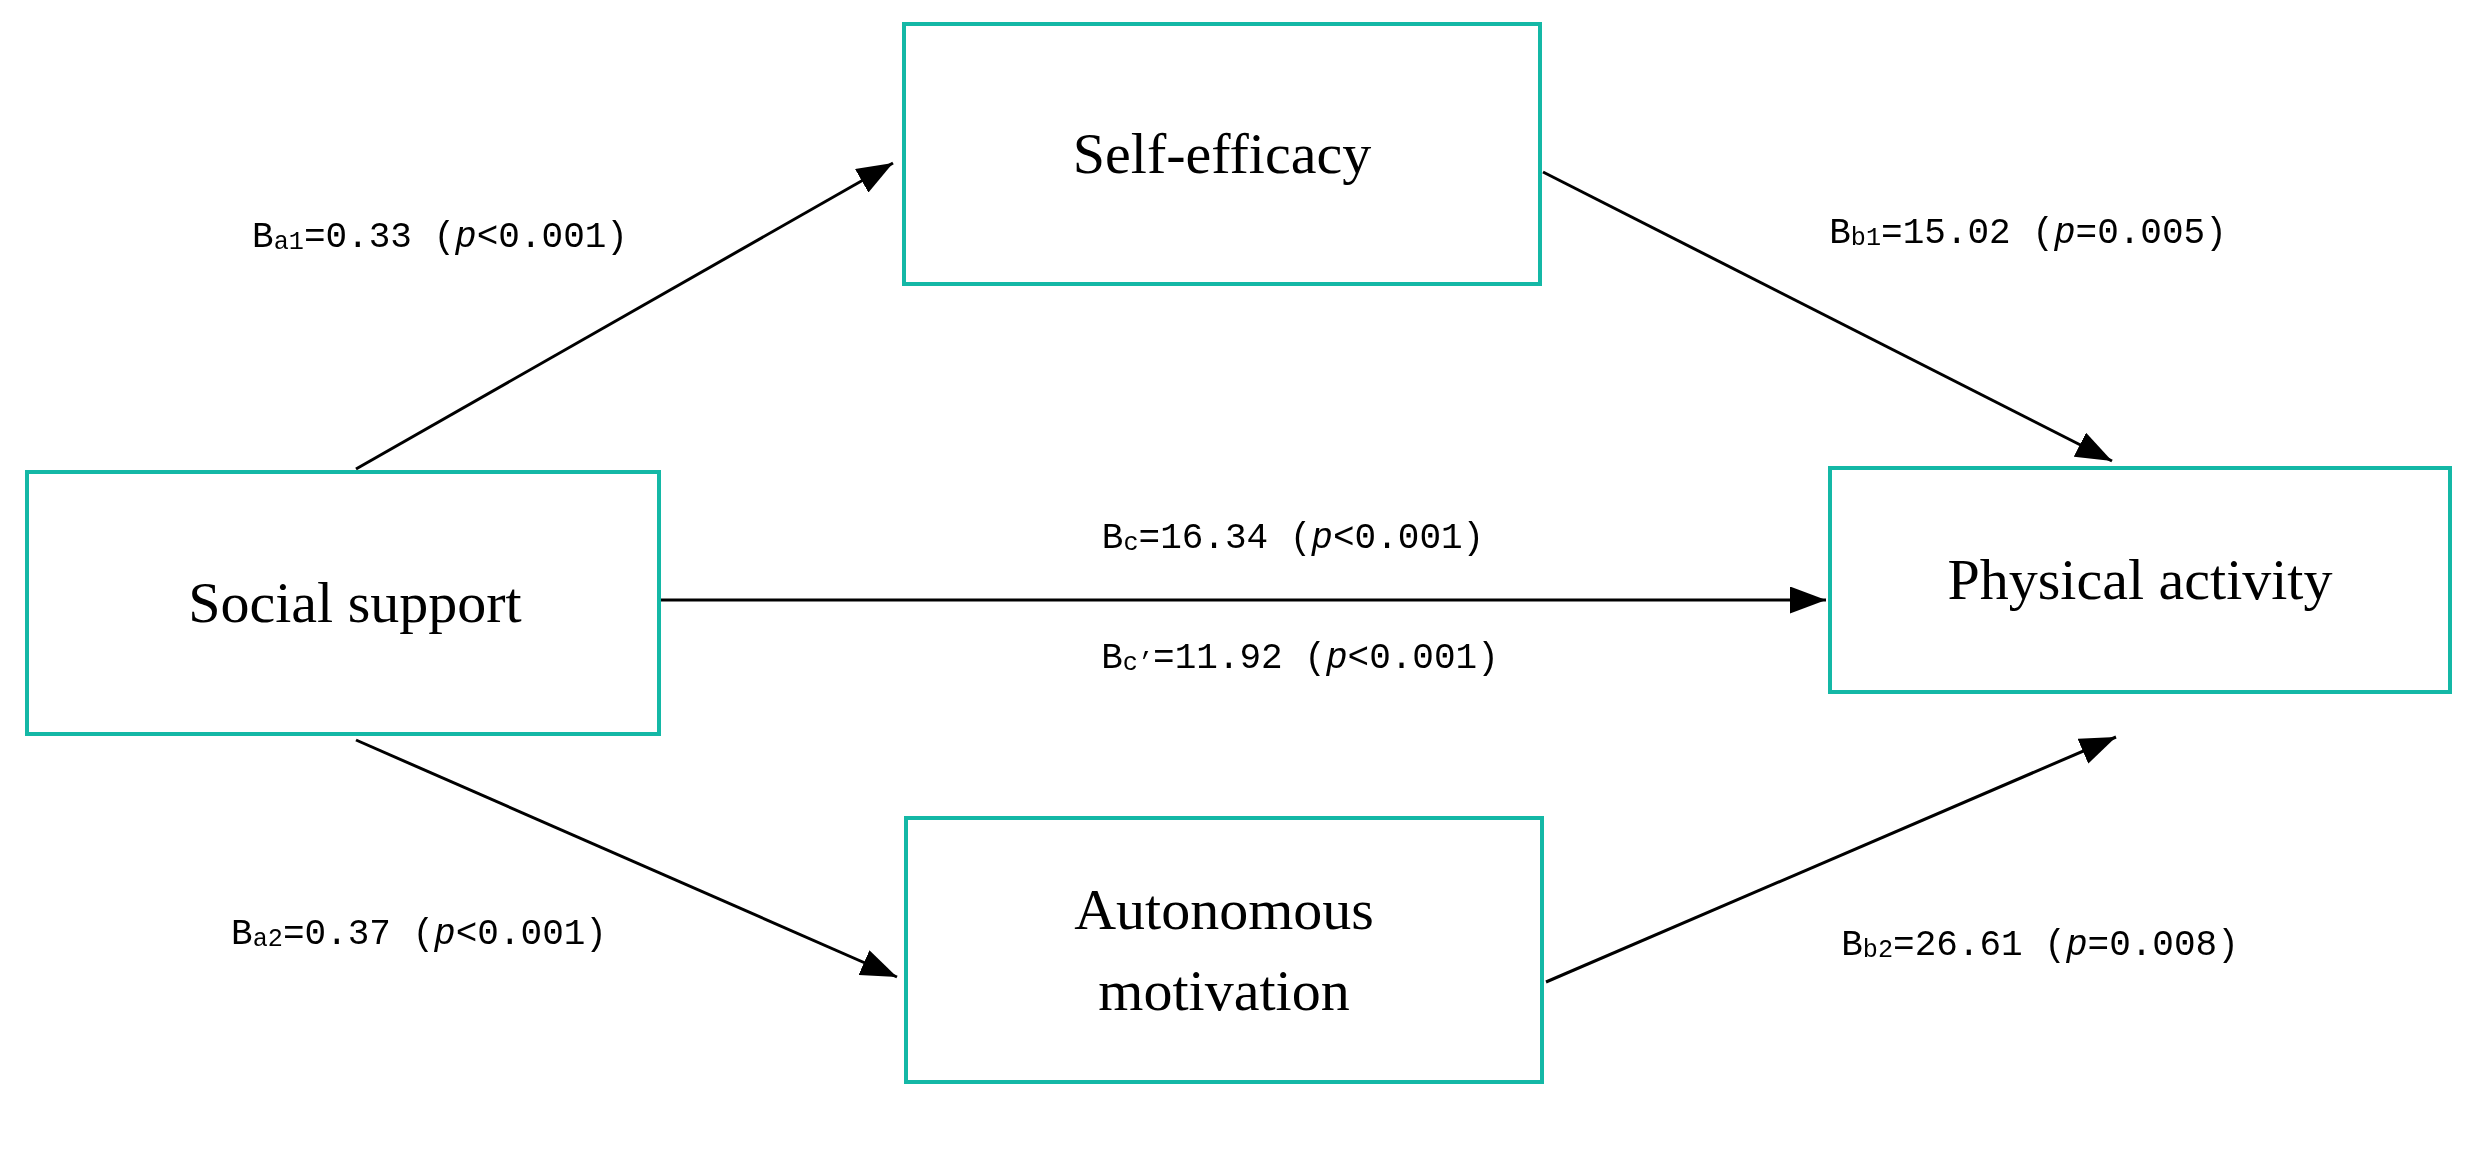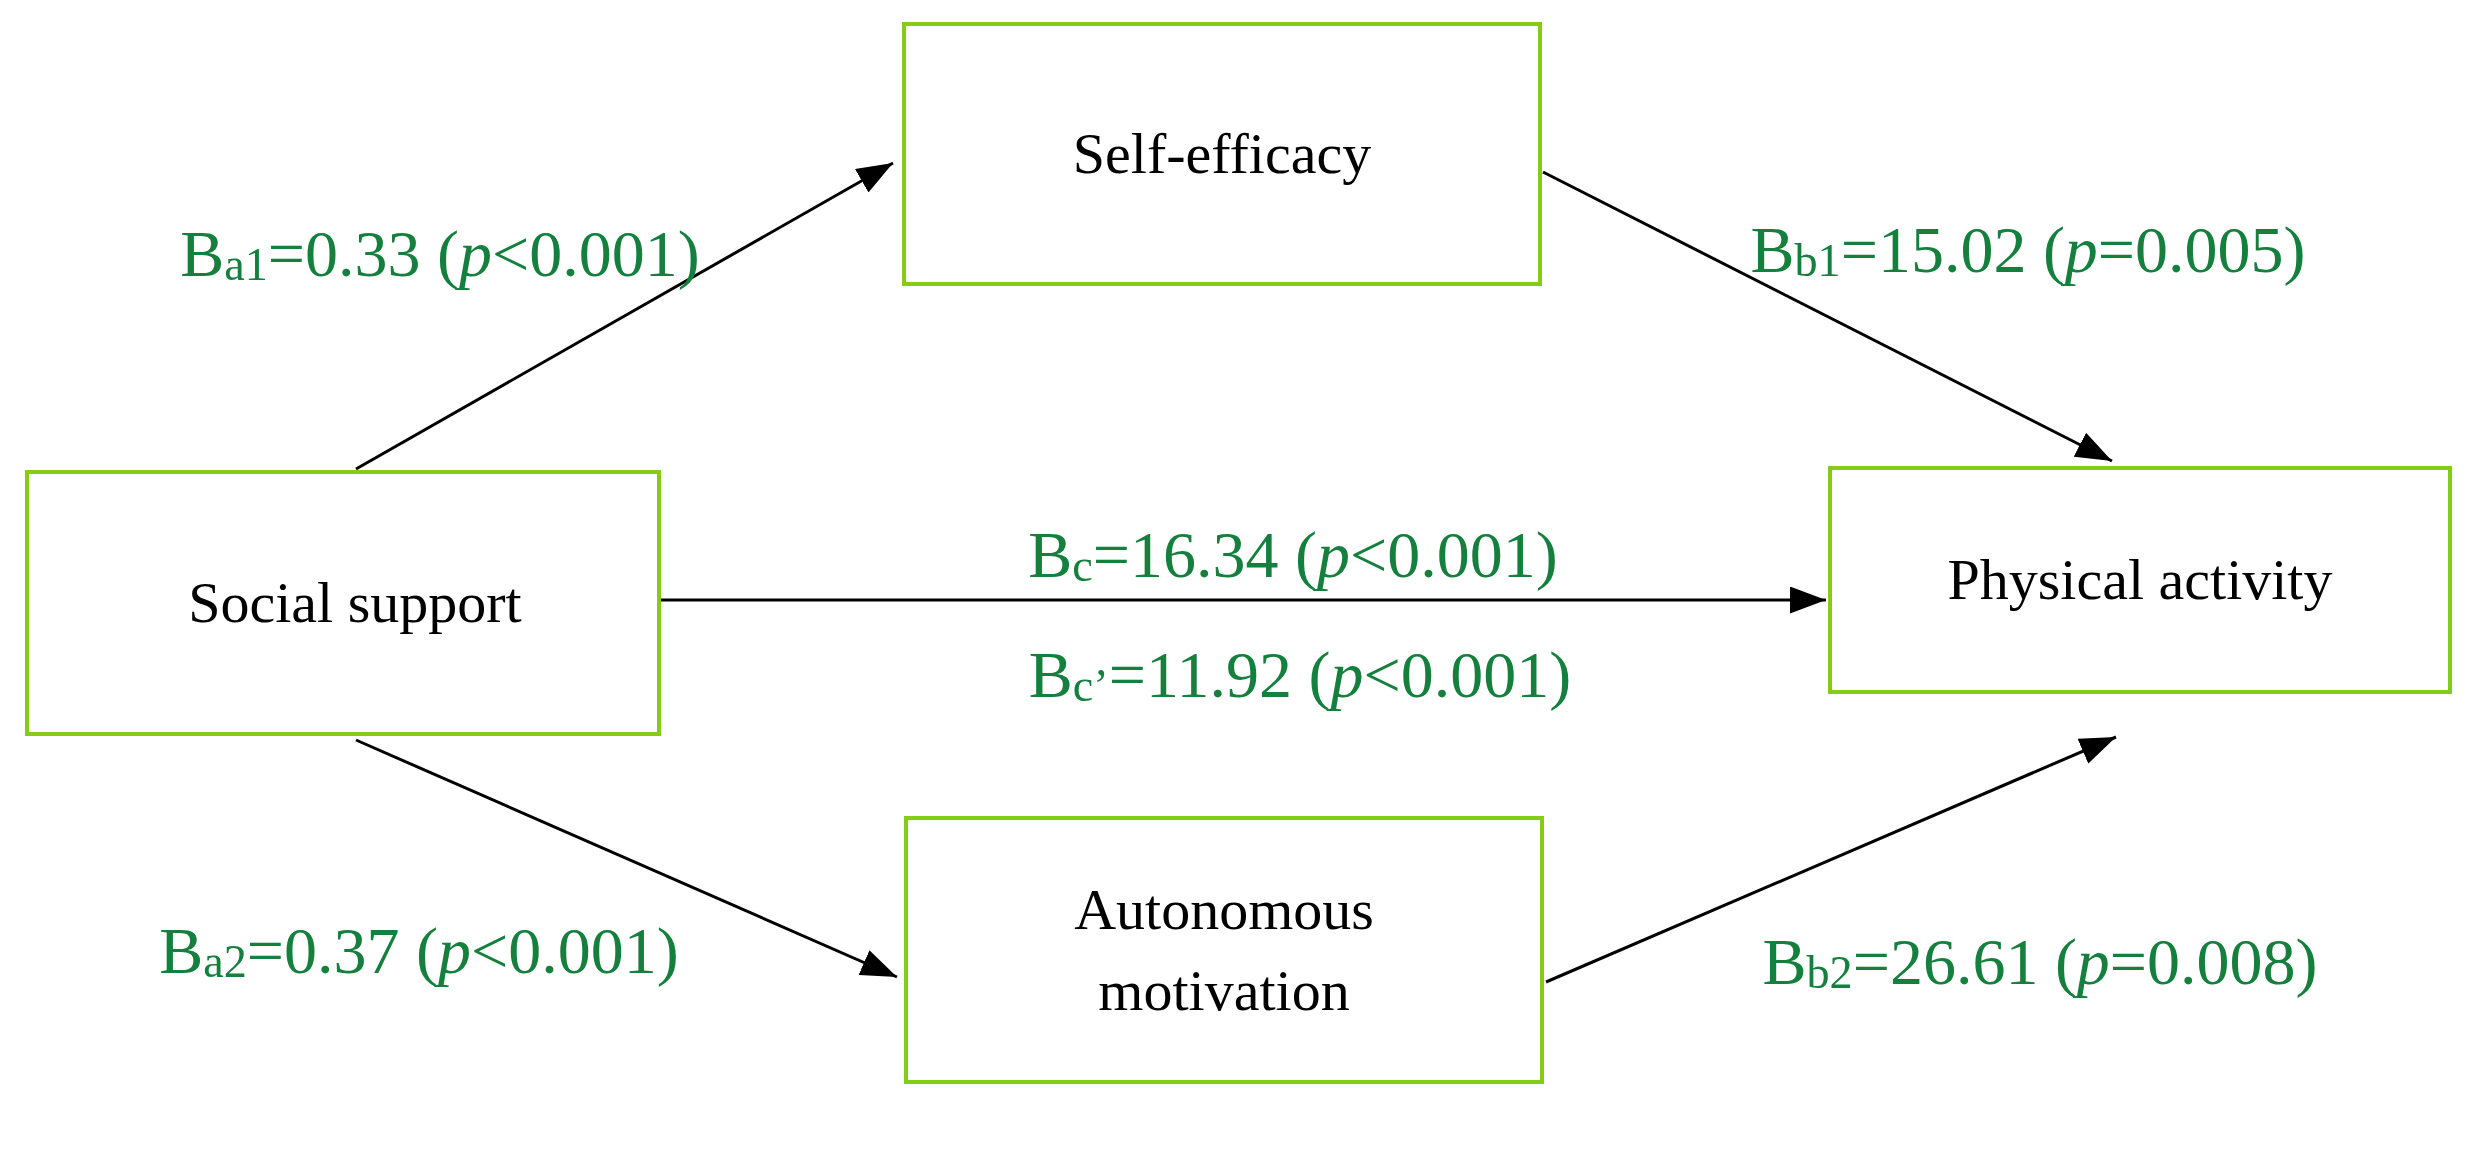--- a/index.html
+++ b/index.html
@@ -19,45 +19,46 @@
   .arrows {
     position: absolute;
     left: 0;
     top: 0;
     width: 2480px;
     height: 1151px;
   }
   .node {
     position: absolute;
     box-sizing: border-box;
-    border: 4px solid #84cc16;
+    border: 4px solid #14b8a6;
     background: #ffffff;
     display: flex;
     align-items: center;
     justify-content: center;
     text-align: center;
   }
   .node-label {
     font-size: 58px;
     line-height: 1.4;
     white-space: pre-line;
     color: #000000;
   }
   .node-social-support      { left: 25px;   top: 470px; width: 636px; height: 266px; padding-left: 24px; }
   .node-self-efficacy       { left: 902px;  top: 22px;  width: 640px; height: 264px; }
   .node-autonomous-motivation { left: 904px; top: 816px; width: 640px; height: 268px; }
   .node-physical-activity   { left: 1828px; top: 466px; width: 624px; height: 228px; }
 
   .edge-label {
     position: absolute;
     transform: translateX(-50%);
-    font-size: 66px;
+    font-size: 36px;
     line-height: 1.1;
     white-space: nowrap;
-    color: #15803d;
+    color: #000000;
+    font-family: Liberation Mono, monospace;
   }
   .edge-label sub {
     font-size: 0.70em;
     line-height: 0;
     vertical-align: -0.08em;
   }
   .edge-label i {
     font-style: italic;
   }
   .label-a1 { left: 440px;  top: 218px; }

